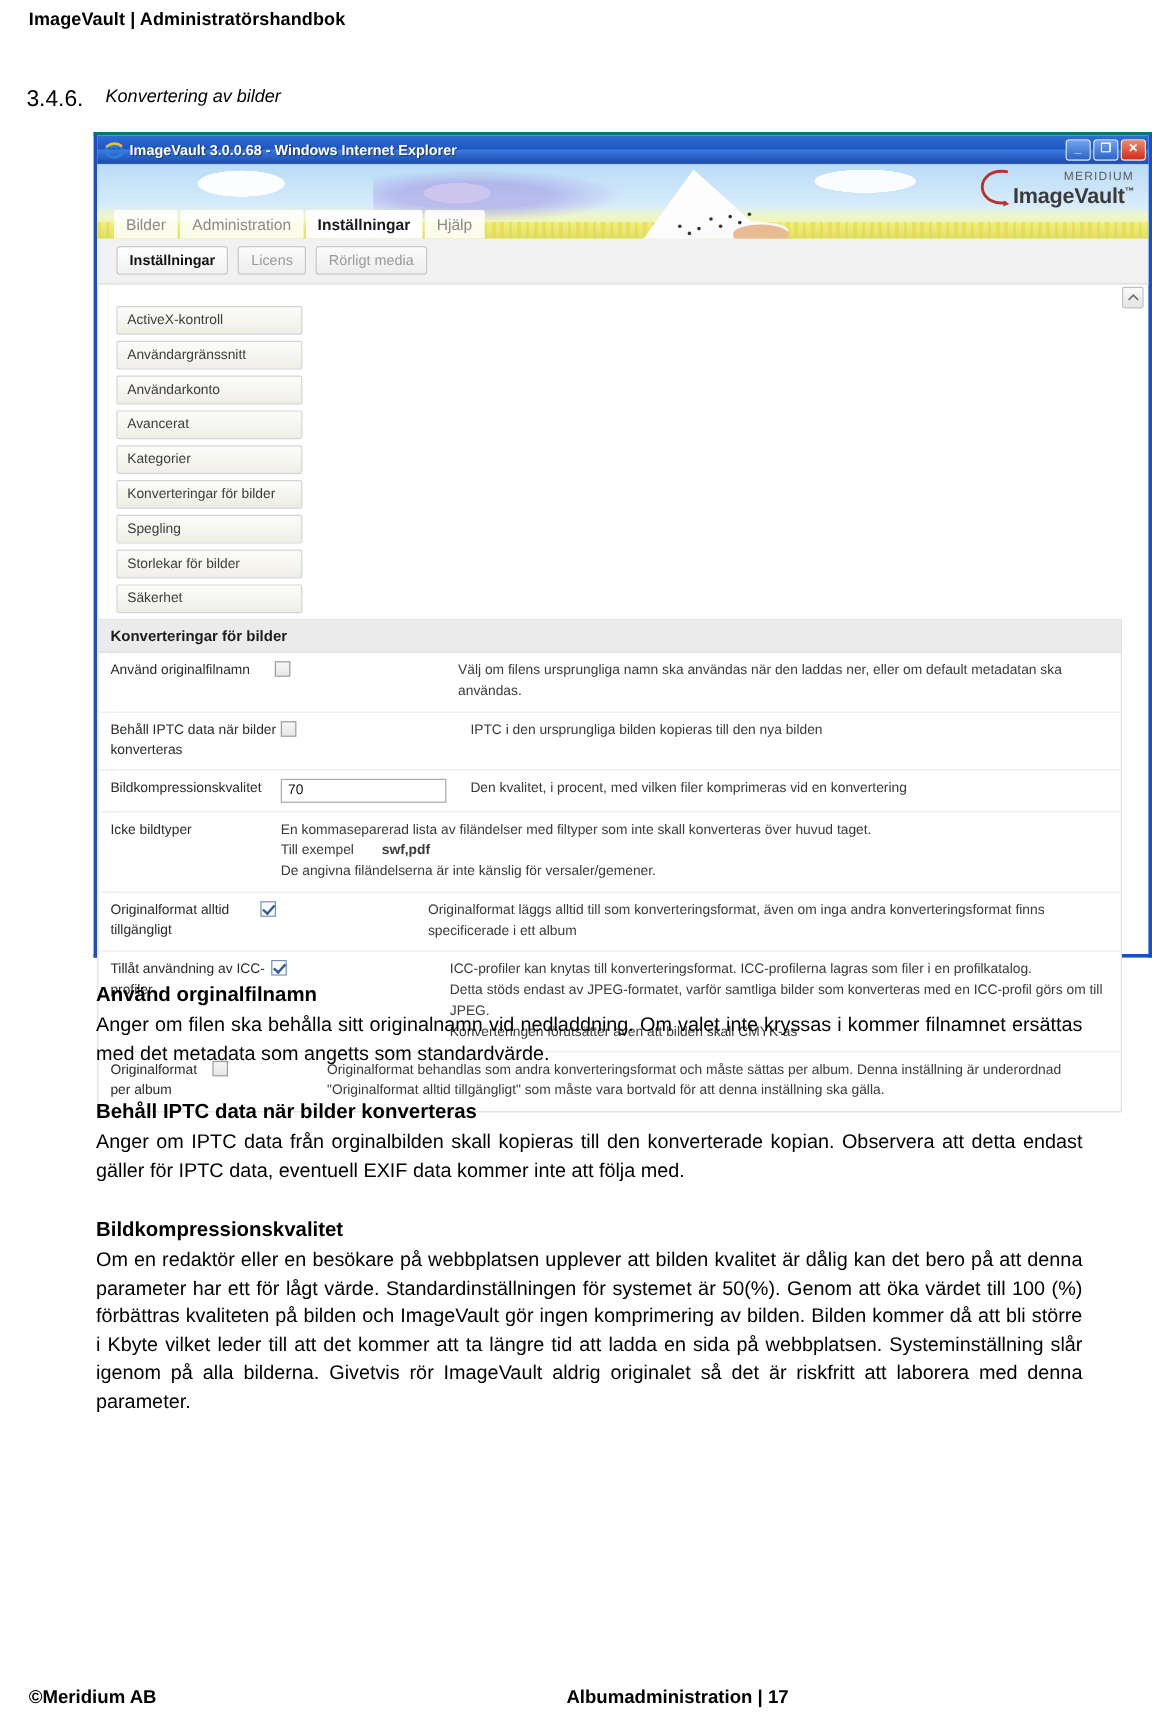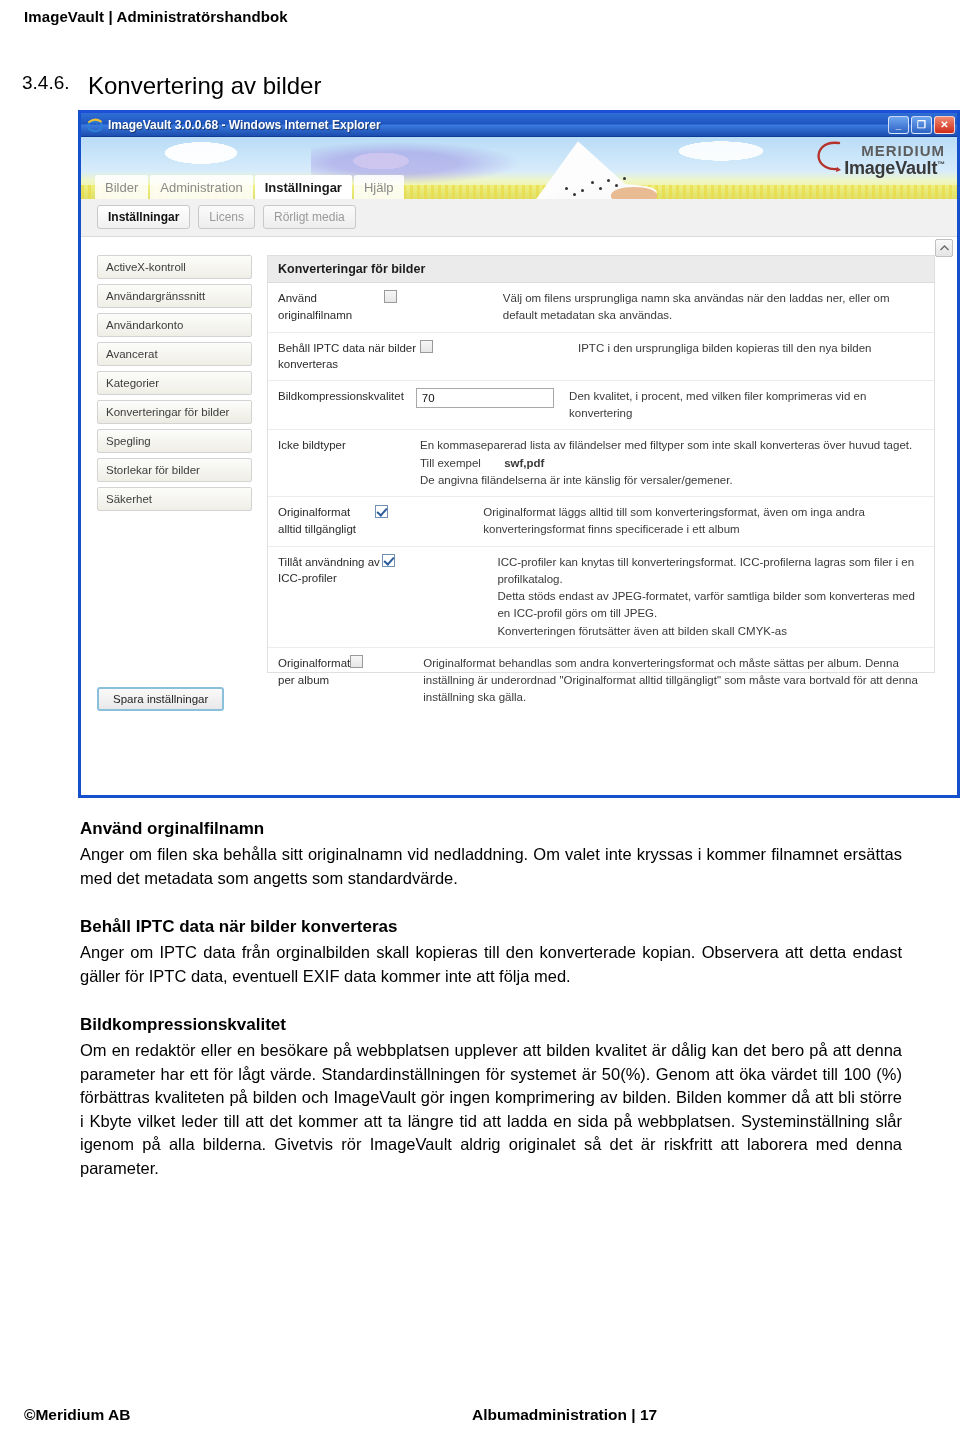--- a/index.html
+++ b/index.html
@@ -12,41 +12,41 @@
     position: relative;
     overflow: hidden;
   }
 
   
   .doc-header {
     position: absolute; left: 24px; top: 8px;
     font-size: 15px; font-weight: bold; letter-spacing: .1px;
   }
   .sec-num  { position: absolute; left: 22px; top: 72px; font-size: 19px; }
-  .sec-title{ position: absolute; left: 88px; top: 72px; font-size: 24px; }
+  .sec-title{ position: absolute; left: 88px; top: 72px; font-size: 15px; font-style: italic; }
 
   
   .browser {
     position: absolute; left: 78px; top: 110px;
     width: 882px; height: 688px;
     background: #ffffff;
     border: 3px solid #1551cc;
     border-top: none;
     box-shadow: 0 0 0 0 transparent;
   }
   .titlebar {
     height: 24px;
     background: linear-gradient(to bottom,#2f6fd4 0%, #1e55c1 48%, #3b7ae0 52%, #1b4dae 100%);
     display: flex; align-items: center;
     padding: 0 2px 0 6px;
     margin: -0px -0px 0 -0px;
     position: relative;
     border-bottom: 1px solid #0d3c96;
   }
-  .browser { border-top: 3px solid #1d4ed8; }
+  .browser { border-top: 3px solid #0f766e; }
   .ie-logo {
     width: 16px; height: 16px; margin-right: 5px;
     position: relative; flex: 0 0 auto;
   }
   .ie-logo svg { display:block; }
   .title-text {
     color: #ffffff; font-size: 12px; font-weight: bold;
     text-shadow: 1px 1px 1px rgba(0,0,0,.5);
     white-space: nowrap; flex: 1 1 auto;
   }
@@ -104,21 +104,21 @@
     background: radial-gradient(ellipse at 40% 50%, rgba(150,130,220,.45) 0 35%, rgba(150,130,220,0) 70%);
   }
   .logo-block {
     position:absolute; right: 12px; top: 6px; text-align: right;
     line-height: 1.05;
   }
   .logo-swoosh {
     position:absolute; right: 112px; top: 2px; width: 30px; height: 34px;
   }
   .logo-meridium {
-    font-size: 15px; letter-spacing: 1px; color:#5d5d5d; font-weight:bold;
+    font-size: 10px; letter-spacing: 1px; color:#5d5d5d; font-weight:normal;
   }
   .logo-iv {
     font-size: 18px; font-weight: bold; color: #3a3a3a; letter-spacing:-.2px;
   }
   .logo-iv sup { font-size: 8px; }
 
   
   .navtabs {
     position:absolute; left: 14px; bottom: 0; display:flex; gap: 2px;
   }
@@ -136,21 +136,21 @@
     position: relative;
   }
   .subtab {
     font-size: 12px; padding: 4px 10px; border:1px solid #c9c9c9;
     background: linear-gradient(to bottom,#fbfbfb,#ededed); color:#9a9a9a;
     border-radius: 3px;
   }
   .subtab.active { color:#111; font-weight: bold; background: linear-gradient(to bottom,#ffffff,#f0f0f0); }
 
   
-  .ie-body { display:flex; padding: 18px 0 0 0; position:relative; height: 436px; }
+  .ie-body { display:flex; padding: 18px 0 0 0; position:relative; height: 588px; flex-direction: column; }
   .scroll-up {
     position:absolute; right: 4px; top: 2px; width: 18px; height: 18px;
     border:1px solid #c0c0c0; background: linear-gradient(to bottom,#fafafa,#e4e4e4);
     border-radius: 2px; display:flex; align-items:center; justify-content:center;
   }
   .sidebar { width: 186px; padding-left: 16px; flex: 0 0 auto; }
   .side-item {
     display:block; font-size: 11.5px; color:#3d3d3d;
     border:1px solid #d3d3d3; border-radius:2px;
     background: linear-gradient(to bottom,#fcfcfa,#efeee6);

